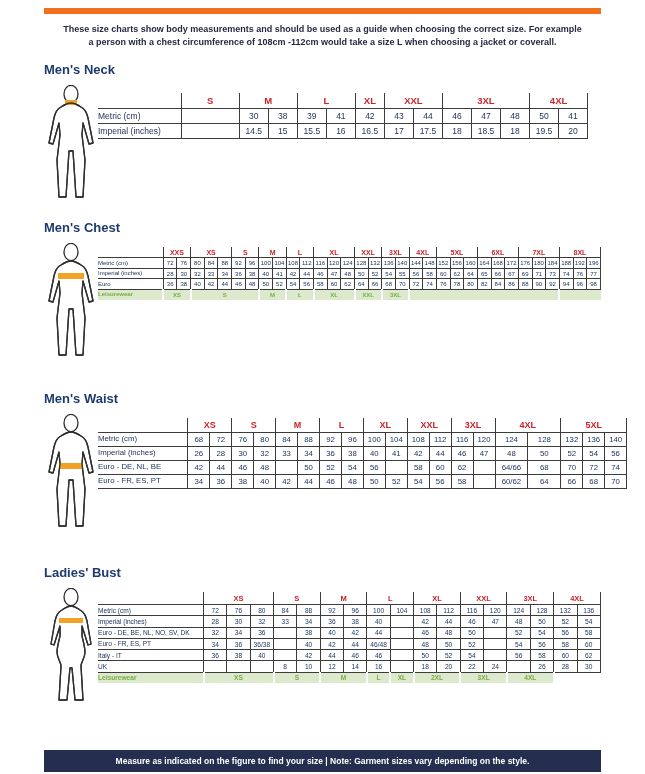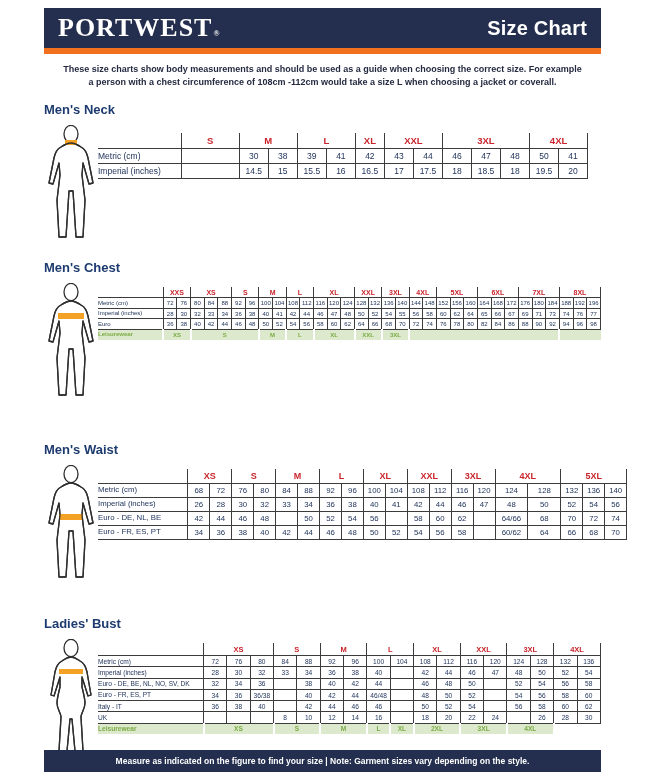--- a/index.html
+++ b/index.html
@@ -21,21 +21,21 @@
 
   
   .sec{margin-top:14px;}
   .sec-title{margin:0 0 8px 0;text-align:left;font-size:13px;font-weight:bold;
              color:#1d3b6e;}
   .sec-body{display:flex;align-items:flex-start;}
   .fig{width:54px;flex:0 0 54px;display:flex;justify-content:center;}
   .twrap{flex:1;min-width:0;padding-top:4px;}
 
   .mens-chest{margin-top:22px;}
-  .mens-waist{margin-top:46px;}
+  .mens-waist{margin-top:35px;}
   .ladies-bust{margin-top:38px;}
   .mens-neck  .twrap{width:88%;flex:0 0 88%;padding-top:8px;}
   .mens-waist .twrap{width:95%;flex:0 0 95%;}
 
   table{width:100%;border-collapse:collapse;table-layout:fixed;}
   th,td{padding:2px 0;font-weight:normal;overflow:hidden;white-space:nowrap;}
   thead th{border-bottom:1.6px solid var(--line);}
   thead th.gh{color:var(--red);font-weight:bold;border-left:1px solid var(--line);}
   thead th.gh:last-child{border-right:1px solid var(--line);}
   tbody th.lbl{text-align:left;color:var(--ink);border-bottom:1px solid var(--line);
@@ -60,24 +60,20 @@
   
   .ftr{position:absolute;left:44px;bottom:2px;width:557px;height:22px;
        background:var(--navy);color:#fff;font-size:8.5px;font-weight:bold;
        display:flex;align-items:center;justify-content:center;}
 </style>
 </head>
 <body>
 
 <div class="page">
   <div class="content">
-    <header class="hdr">
-      <div class="logo"><span>PORTWEST</span><span class="reg">®</span></div>
-      <div class="hdr-title">Size Chart</div>
-    </header>
     <div class="orange"></div>
     <p class="intro">
       <span>These size charts show body measurements and should be used as a guide when choosing the correct size. For example</span><br>
       <span>a person with a chest circumference of 108cm -112cm would take a size L when choosing a jacket or coverall.</span>
     </p>
     <main id="sections">
         <section class="sec mens-neck">
           <h2 class="sec-title">Men's Neck</h2>
           <div class="sec-body">
             <div class="fig">

